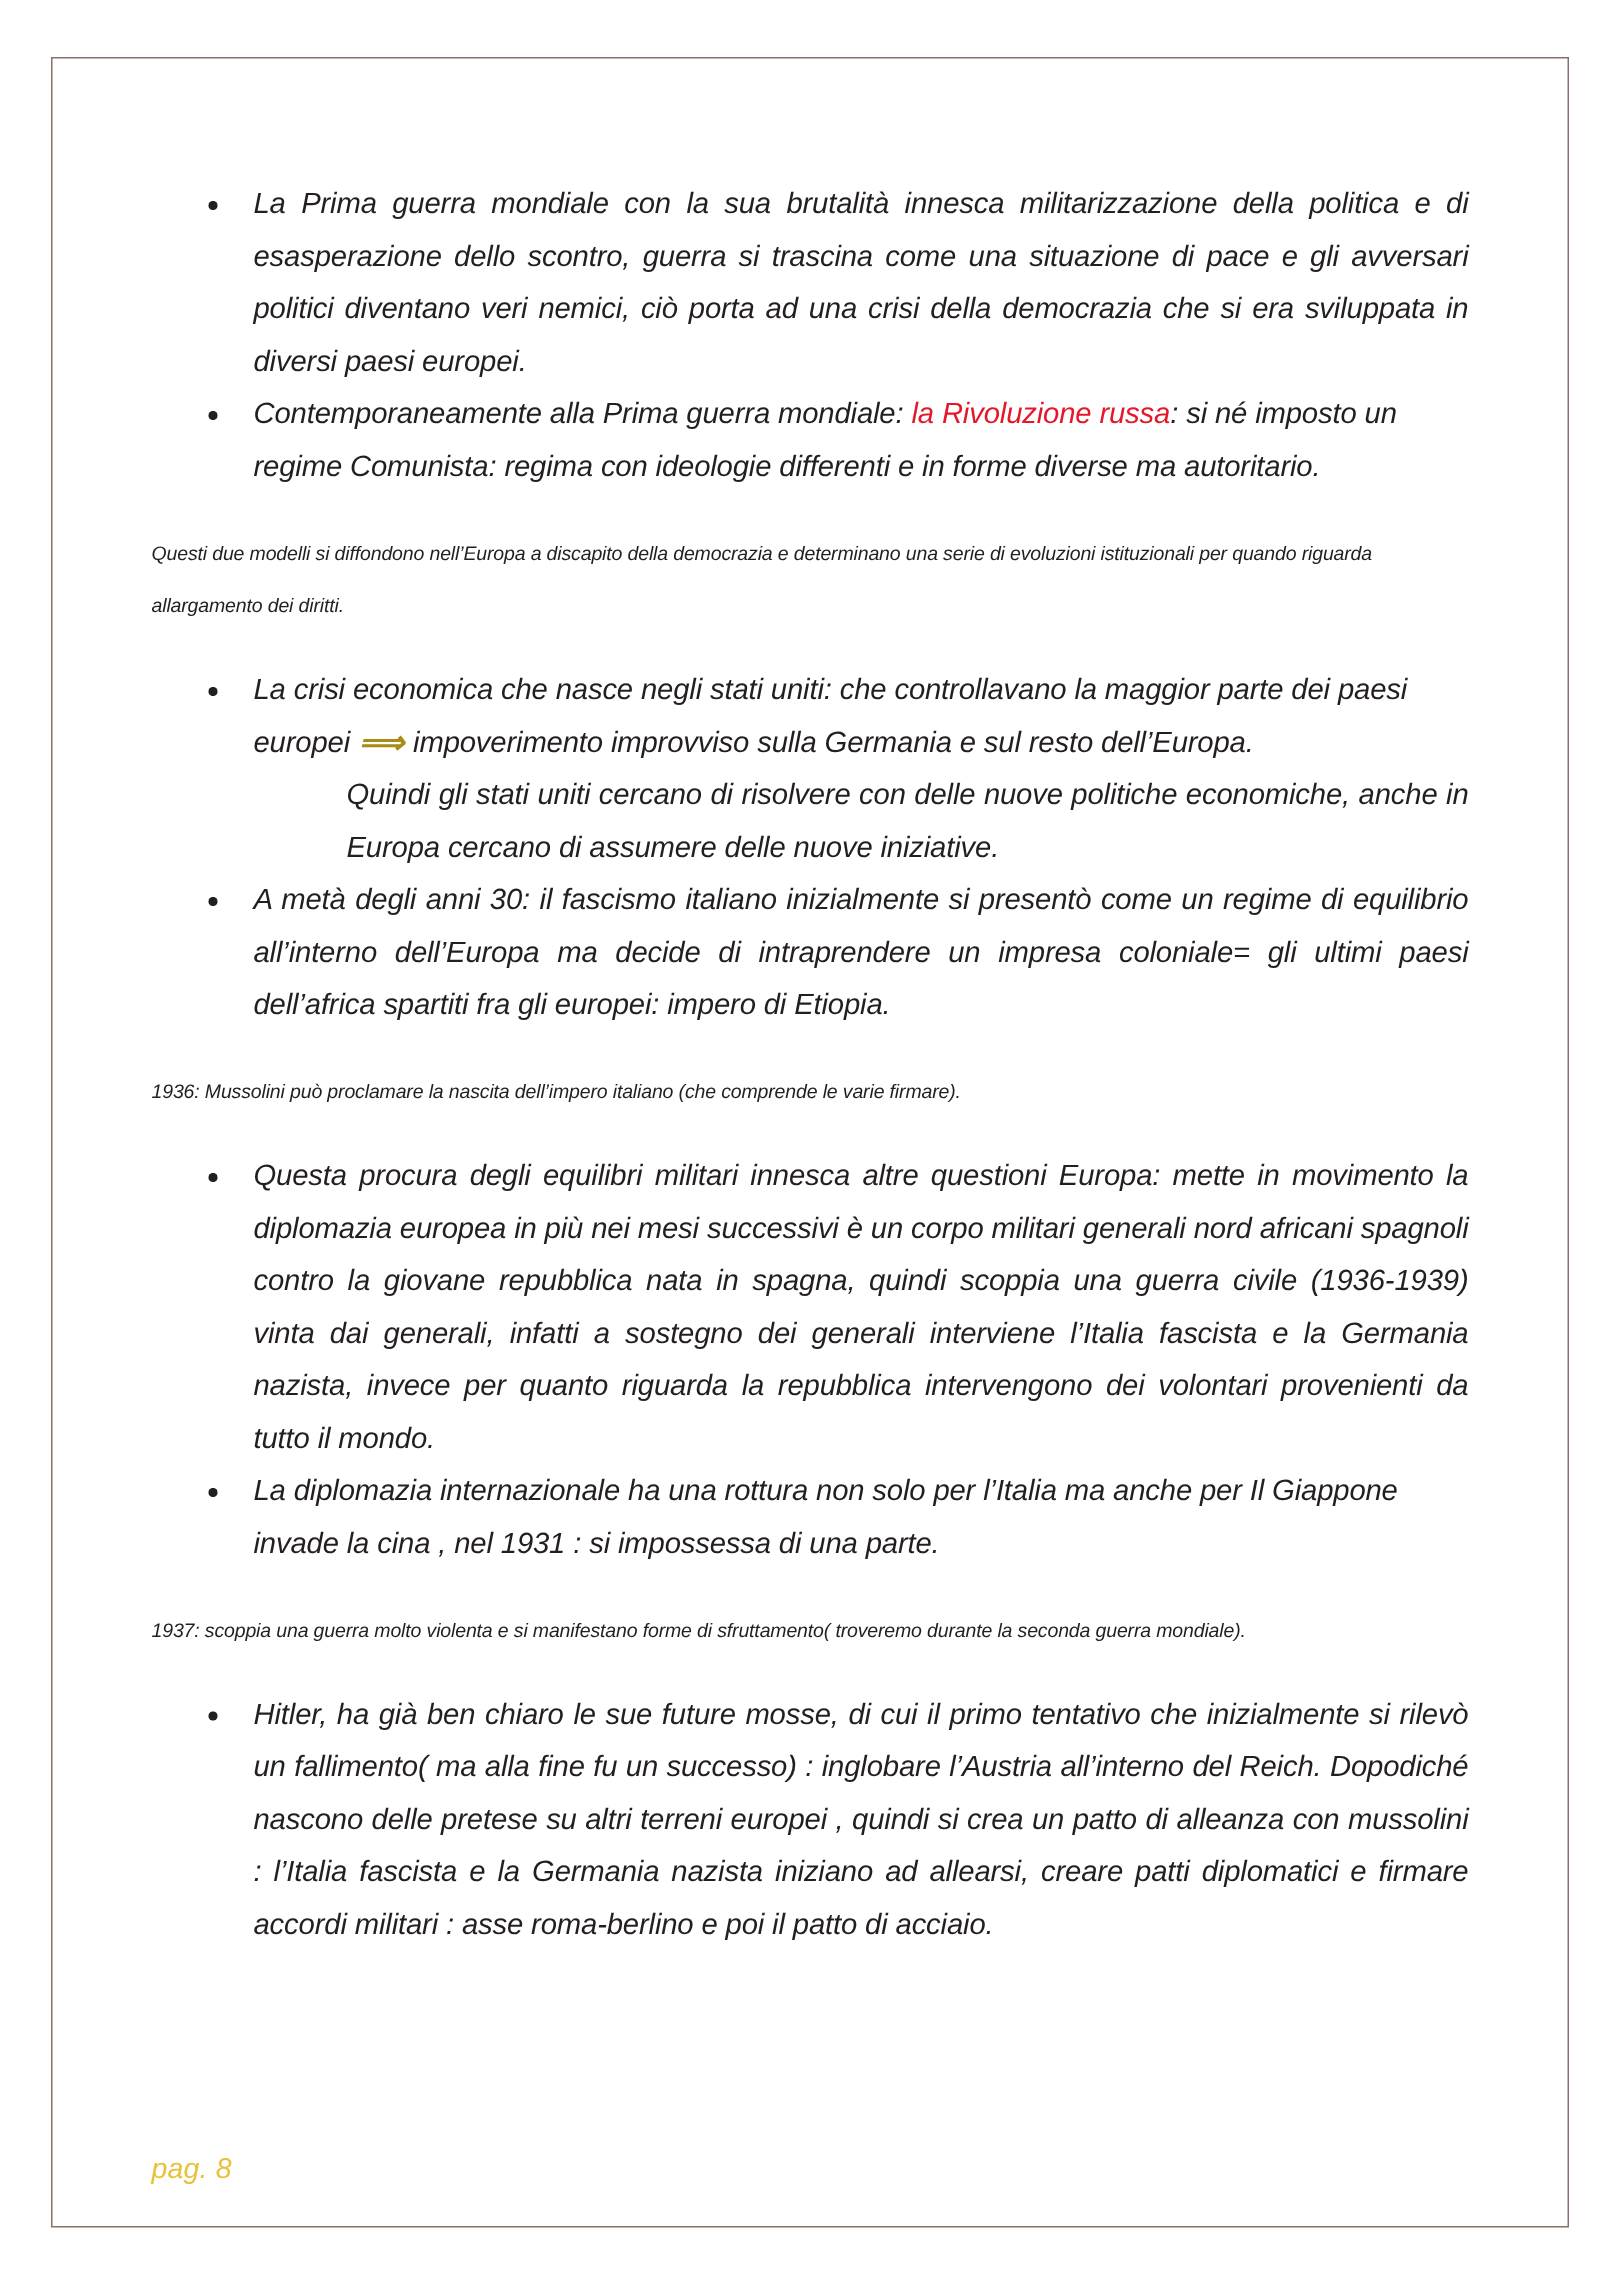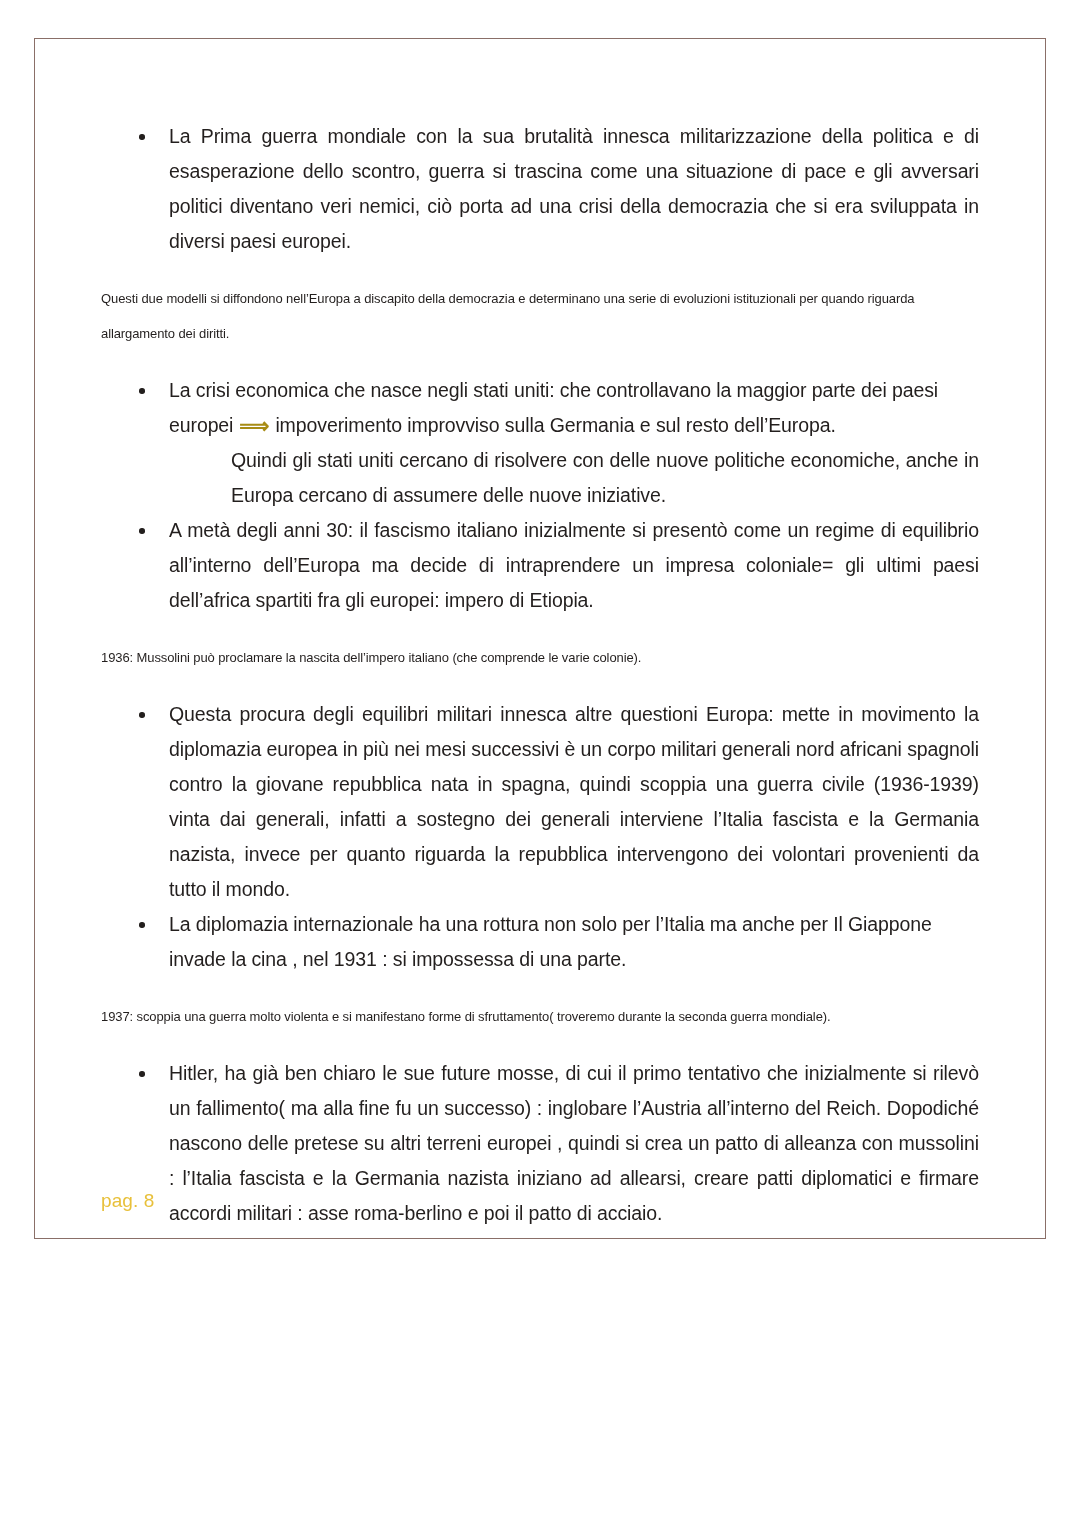--- a/index.html
+++ b/index.html
@@ -12,25 +12,26 @@
     height: 1527px;
     font-family: "Liberation Sans", sans-serif;
     -webkit-font-smoothing: antialiased;
   }
 
   #page {
     position: absolute;
     left: 34px;
     top: 38px;
     width: 1012px;
-    height: 1201px;
+    height: 1447px;
     box-sizing: border-box;
     border: 1.5px solid #8a6f68;
     background: #ffffff;
     overflow: hidden;
+    font-style: italic;
   }
 
   #content {
     position: absolute;
     left: 66px;
     top: 80px;
     width: 878px;
   }
 
   
@@ -108,41 +109,44 @@
 <body>
 
 <div id="page">
 
   <div id="content">
 
     <ul class="bullets">
       <li class="bullet">
         <span>La Prima guerra mondiale con la sua brutalità innesca militarizzazione della politica e di esasperazione dello scontro, guerra si trascina come una situazione di pace e gli avversari politici diventano veri nemici, ciò porta ad una crisi della democrazia che si era sviluppata in diversi paesi europei.</span>
       </li>
+      <li class="bullet nojustify">
+        <span>Contemporaneamente alla Prima guerra mondiale: </span><span class="red">la Rivoluzione russa</span><span>: si né imposto un regime Comunista: regima con ideologie differenti e in forme diverse ma autoritario.</span>
+      </li>
     </ul>
 
     <div class="spacer-md"></div>
 
     <p class="body-para">Questi due modelli si diffondono nell’Europa a discapito della democrazia e determinano una serie di evoluzioni istituzionali per quando riguarda allargamento dei diritti.</p>
 
     <div class="spacer-md"></div>
 
     <ul class="bullets">
       <li class="bullet nojustify">
         <span>La crisi economica che nasce negli stati uniti: che controllavano la maggior parte dei paesi europei</span><span class="arrow-glyph">⟹</span><span>impoverimento improvviso sulla Germania e sul resto dell’Europa.</span>
         <span class="sub-indent">Quindi gli stati uniti cercano di risolvere con delle nuove politiche economiche, anche in Europa cercano di assumere delle nuove iniziative.</span>
       </li>
       <li class="bullet">
         <span>A metà degli anni 30: il fascismo italiano inizialmente si presentò come un regime di equilibrio all’interno dell’Europa ma decide di intraprendere un impresa coloniale= gli ultimi paesi dell’africa spartiti fra gli europei: impero di Etiopia.</span>
       </li>
     </ul>
 
     <div class="spacer-md"></div>
 
-    <p class="body-para">1936: Mussolini può proclamare la nascita dell’impero italiano (che comprende le varie colonie).</p>
+    <p class="body-para">1936: Mussolini può proclamare la nascita dell’impero italiano (che comprende le varie firmare).</p>
 
     <div class="spacer-md"></div>
 
     <ul class="bullets">
       <li class="bullet">
         <span>Questa procura degli equilibri militari innesca altre questioni Europa: mette in movimento la diplomazia europea in più nei mesi successivi è un corpo militari generali nord africani spagnoli contro la giovane repubblica nata in spagna, quindi scoppia una guerra civile (1936-1939) vinta dai generali, infatti a sostegno dei generali interviene l’Italia fascista e  la Germania nazista, invece per quanto riguarda la repubblica intervengono dei volontari provenienti da tutto il mondo.</span>
       </li>
       <li class="bullet nojustify">
         <span>La diplomazia internazionale ha una rottura non solo per l’Italia ma anche per Il Giappone invade la cina , nel 1931 : si impossessa di una parte.</span>
       </li>

